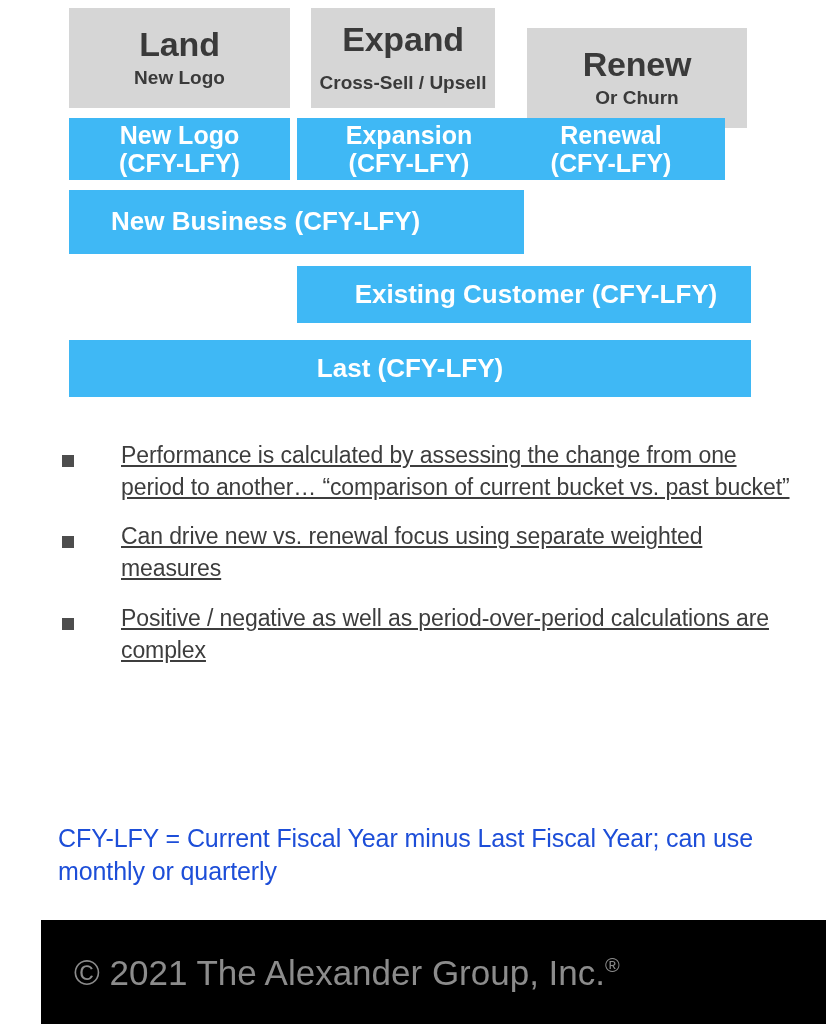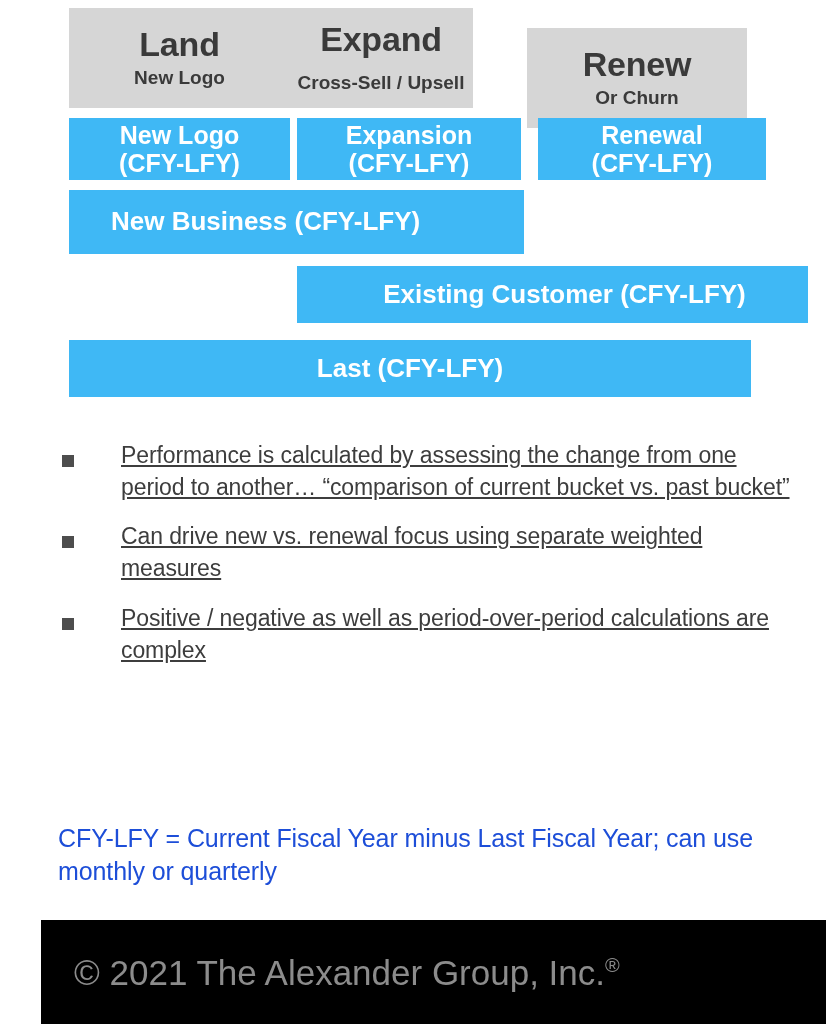--- a/index.html
+++ b/index.html
@@ -39,21 +39,21 @@
     height: 100px;
     background: #d6d6d6;
     box-sizing: border-box;
     display: flex;
     flex-direction: column;
     align-items: center;
     justify-content: center;
     text-align: right;
   }
   .stage-box.c0 { left: 0px;   width: 221px; }
-  .stage-box.c1 { left: 220px; width: 184px; gap: 9px; }
+  .stage-box.c1 { left: 242px; width: 184px; gap: 9px; }
   .stage-box.c2 { left: 458px; width: 220px; margin-top: 20px; }
 
   .stage-title {
     font-size: 34px;
     font-weight: bold;
     color: #3a3a3a;
     line-height: 1.05;
     letter-spacing: -0.2px;
   }
   .stage-sub {
@@ -85,37 +85,37 @@
   }
 
   
   .bar-seg {
     top: 118px;
     height: 62px;
     font-size: 25px;
   }
   .bar-seg.c0 { left: 69px;  width: 221px; }
   .bar-seg.c1 { left: 297px; width: 224px; }
-  .bar-seg.c2 { left: 538px; width: 228px; align-items: center; }
+  .bar-seg.c2 { left: 497px; width: 228px; align-items: center; }
 
   
   .bar-newbiz {
     left: 69px;
     top: 190px;
     width: 455px;
     height: 64px;
     font-size: 26px;
     padding-left: 42px;
   }
 
   
   .bar-existing {
     left: 297px;
     top: 266px;
-    width: 511px;
+    width: 454px;
     height: 57px;
     font-size: 26px;
     padding-left: 24px;
   }
 
   
   .bar-total {
     left: 69px;
     top: 340px;
     width: 682px;

